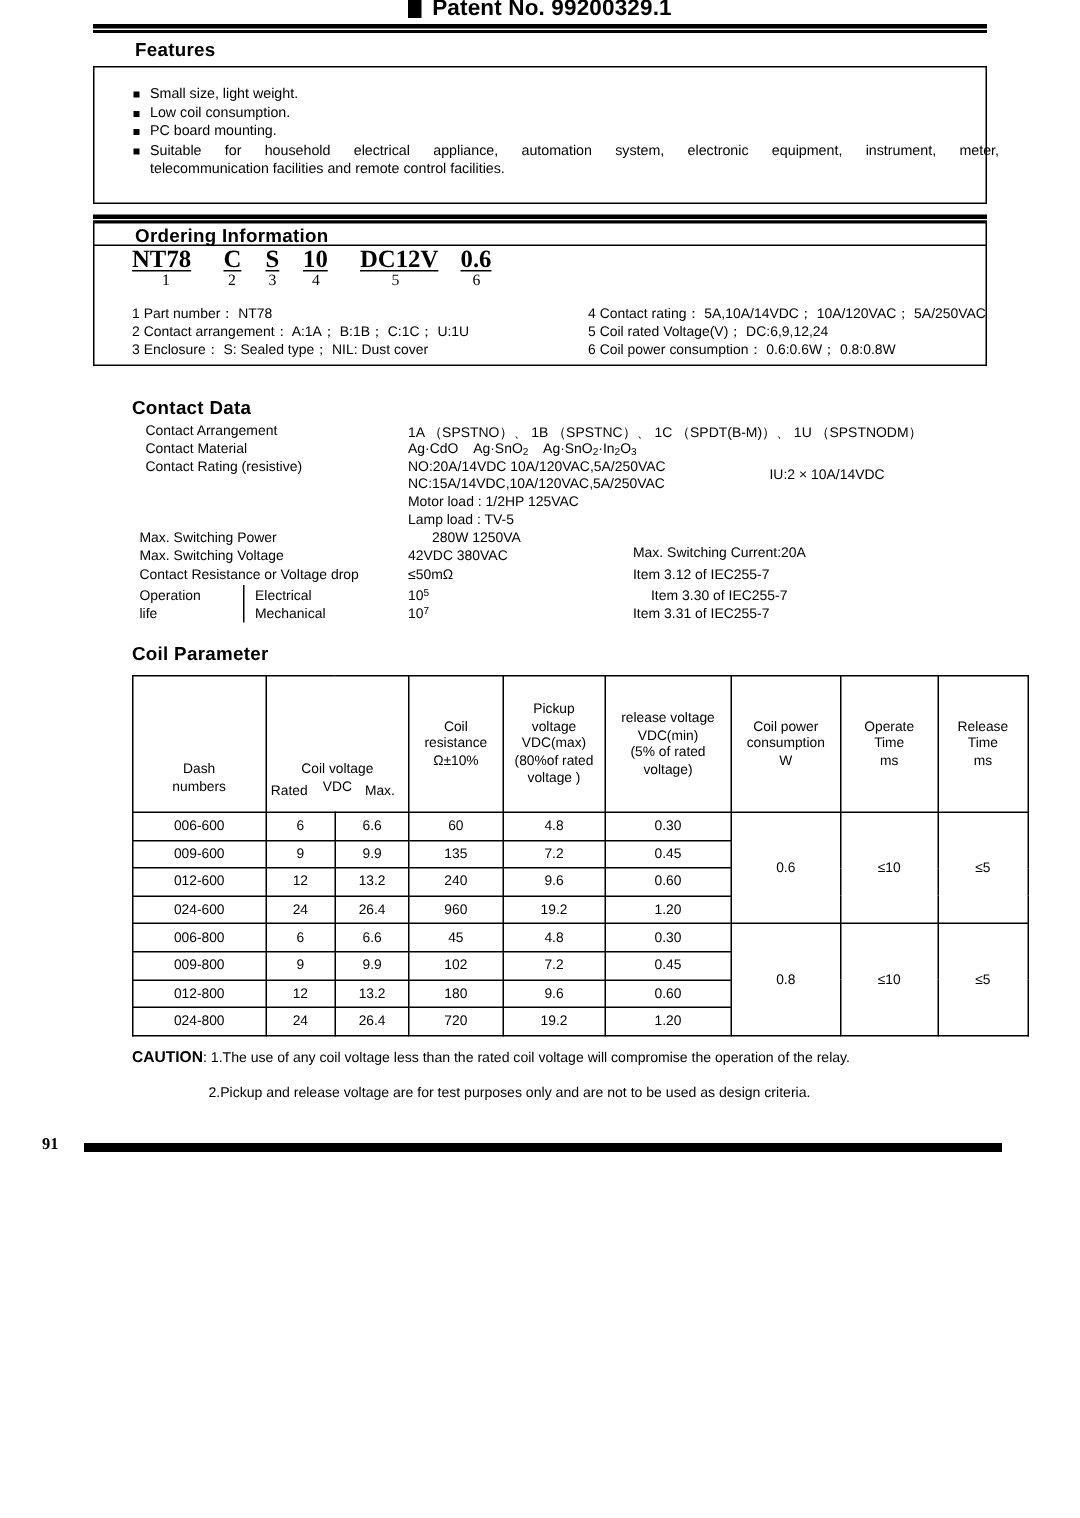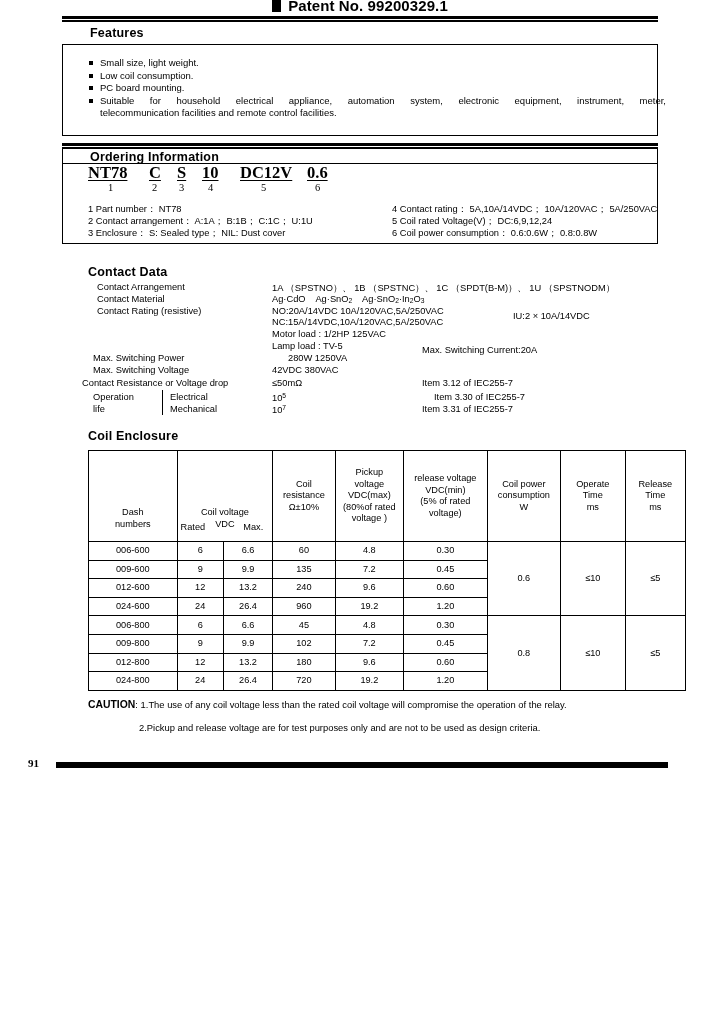--- a/index.html
+++ b/index.html
@@ -308,37 +308,37 @@
   <div class="cd-val" style="left:272px; top:317px;">NC:15A/14VDC,10A/120VAC,5A/250VAC</div>
   <div class="cd-val" style="left:497px; top:311px;padding-left:16px;">IU:2 × 10A/14VDC</div>
   <div class="cd-val" style="left:272px; top:329px;">Motor load : 1/2HP 125VAC</div>
   <div class="cd-val" style="left:272px; top:341px;">Lamp load : TV-5</div>
 
   <div class="cd-label" style="left:93px; top:353px;">Max. Switching Power</div>
   <div class="cd-val" style="left:272px; top:353px;margin-left:16px;">280W   1250VA</div>
 
   <div class="cd-label" style="left:93px; top:365px;">Max. Switching Voltage</div>
   <div class="cd-val" style="left:272px; top:365px;">42VDC 380VAC</div>
-  <div class="cd-val" style="left:422px; top:345px;">Max. Switching Current:20A</div>
-
-  <div class="cd-label" style="left:82px; top:378px;text-align:center;">Contact Resistance or Voltage drop</div>
+  <div class="cd-val" style="left:422px; top:363px;">Max. Switching Current:20A</div>
+
+  <div class="cd-label" style="left:93px; top:378px;text-align:center;">Contact Resistance or Voltage drop</div>
   <div class="cd-val" style="left:272px; top:378px;">≤50mΩ</div>
   <div class="cd-val" style="left:422px; top:378px;">Item 3.12 of IEC255-7</div>
 
   <div class="cd-label" style="left:93px; top:392px;">Operation</div>
   <div class="cd-label" style="left:93px; top:404px;">life</div>
   <div class="vrule" style="left:162px; top:390px; height:25px;"></div>
   <div class="cd-label" style="left:170px; top:392px;">Electrical</div>
   <div class="cd-label" style="left:170px; top:404px;">Mechanical</div>
   <div class="cd-val" style="left:272px; top:392px;"><span>10</span><sup>5</sup></div>
   <div class="cd-val" style="left:272px; top:404px;"><span>10</span><sup>7</sup></div>
   <div class="cd-val" style="left:422px; top:392px;padding-left:12px;">Item 3.30 of IEC255-7</div>
   <div class="cd-val" style="left:422px; top:404px;">Item 3.31 of IEC255-7</div>
 
-  <div class="sec-title" style="left:88px; top:429px;">Coil Enclosure</div>
+  <div class="sec-title" style="left:88px; top:429px;">Coil Parameter</div>
 
   <table class="coil">
     <colgroup>
       <col style="width:88px">
         <col style="width:46px">
         <col style="width:49px">
       <col style="width:62px">
         <col style="width:68px">
         <col style="width:83px">
       <col style="width:73px">

